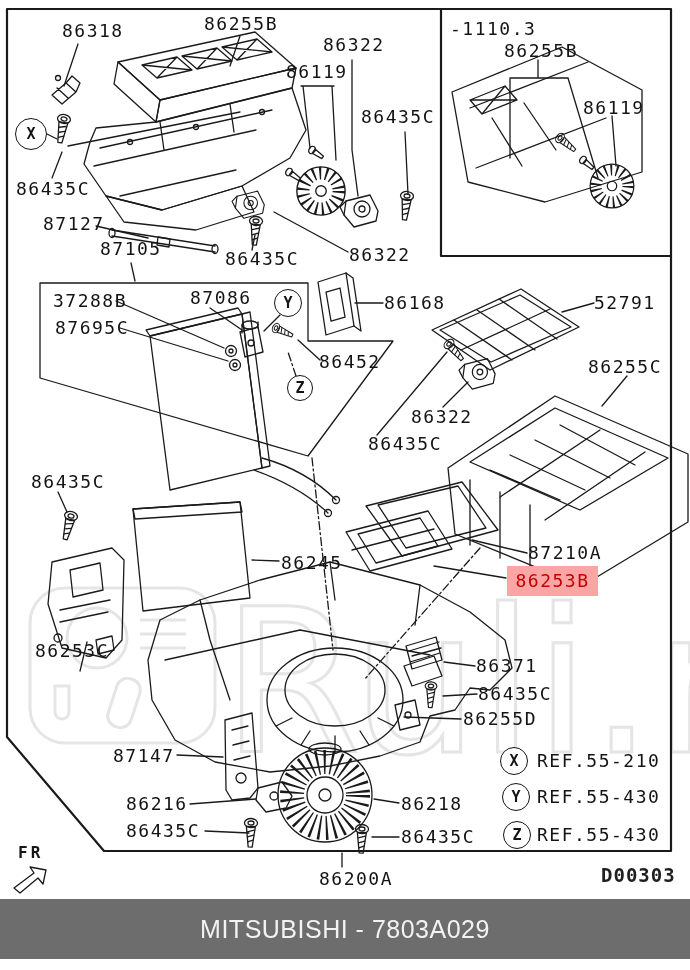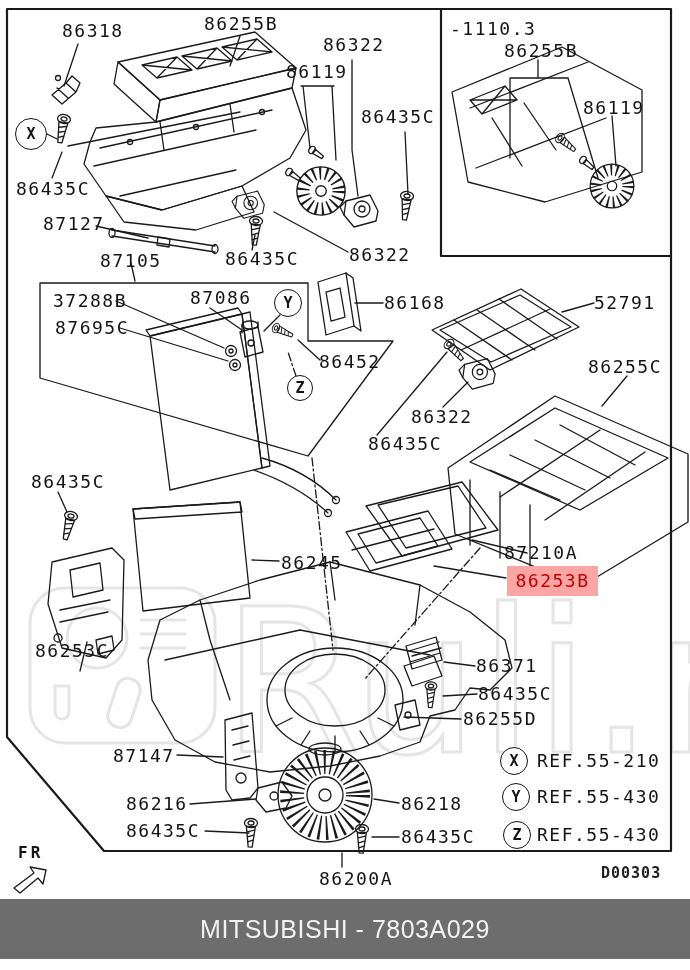--- a/index.html
+++ b/index.html
@@ -11,21 +11,21 @@
   .thk{stroke-width:2.2}
   .dd{stroke-dasharray:8 3 2 3}
   .wm{stroke:#e5e5e5;fill:none;stroke-width:3}
   .lbl{position:absolute;font-size:18px;letter-spacing:1.5px;color:#141414;white-space:nowrap;line-height:1;font-family:"DejaVu Sans Mono",monospace}
   .circ{position:absolute;border:1.7px solid #141414;border-radius:50%;display:flex;align-items:center;
         justify-content:center;font-size:15px;font-weight:600;background:#fff;color:#141414;
         font-family:"DejaVu Sans Mono",monospace}
   .hl{position:absolute;left:507px;top:566px;width:91px;height:30px;background:#fca5a5;color:#c40000;
       font-size:18px;letter-spacing:1.5px;display:flex;align-items:center;justify-content:center;line-height:1}
   .fr{position:absolute;left:18px;top:843px;font-size:16px;font-weight:bold;letter-spacing:3px;color:#141414}
-  .doc{position:absolute;left:601px;top:864px;font-size:15px;font-weight:bold;letter-spacing:1px;color:#202020}
+  .doc{position:absolute;left:601px;top:864px;font-size:19px;font-weight:bold;letter-spacing:1px;color:#202020}
   .footer{position:absolute;left:0;top:899px;width:690px;height:60px;background:#6d6d6d;color:#f2f2f2;
           display:flex;align-items:center;justify-content:center;gap:42px;
           font-family:"Liberation Sans",sans-serif;font-size:25px;letter-spacing:.5px}
 </style>
 </head>
 <body>
 
 <div class="stage">
 
 <svg class="art" width="690" height="970" viewBox="0 0 690 970">
@@ -223,35 +223,35 @@
 <div class="lbl" style="left:62px;top:22px">86318</div>
 <div class="lbl" style="left:204px;top:15px">86255B</div>
 <div class="lbl" style="left:323px;top:36px">86322</div>
 <div class="lbl" style="left:286px;top:63px">86119</div>
 <div class="lbl" style="left:361px;top:108px">86435C</div>
 <div class="lbl" style="left:450px;top:20px">-1110.3</div>
 <div class="lbl" style="left:504px;top:42px">86255B</div>
 <div class="lbl" style="left:583px;top:99px">86119</div>
 <div class="lbl" style="left:16px;top:180px">86435C</div>
 <div class="lbl" style="left:43px;top:215px">87127</div>
-<div class="lbl" style="left:100px;top:252px">87105</div>
+<div class="lbl" style="left:100px;top:240px">87105</div>
 <div class="lbl" style="left:225px;top:250px">86435C</div>
 <div class="lbl" style="left:349px;top:246px">86322</div>
 <div class="lbl" style="left:53px;top:292px">37288B</div>
 <div class="lbl" style="left:55px;top:319px">87695C</div>
 <div class="lbl" style="left:190px;top:289px">87086</div>
 <div class="lbl" style="left:384px;top:294px">86168</div>
 <div class="lbl" style="left:319px;top:353px">86452</div>
 <div class="lbl" style="left:594px;top:294px">52791</div>
 <div class="lbl" style="left:588px;top:358px">86255C</div>
 <div class="lbl" style="left:411px;top:408px">86322</div>
 <div class="lbl" style="left:368px;top:435px">86435C</div>
 <div class="lbl" style="left:31px;top:473px">86435C</div>
 <div class="lbl" style="left:281px;top:554px">86245</div>
-<div class="lbl" style="left:504px;top:544px">87210A</div>
+<div class="lbl" style="left:528px;top:544px">87210A</div>
 <div class="lbl" style="left:35px;top:642px">86253C</div>
 <div class="lbl" style="left:476px;top:657px">86371</div>
 <div class="lbl" style="left:478px;top:685px">86435C</div>
 <div class="lbl" style="left:463px;top:710px">86255D</div>
 <div class="lbl" style="left:113px;top:747px">87147</div>
 <div class="lbl" style="left:126px;top:795px">86216</div>
 <div class="lbl" style="left:126px;top:822px">86435C</div>
 <div class="lbl" style="left:401px;top:795px">86218</div>
 <div class="lbl" style="left:401px;top:828px">86435C</div>
 <div class="lbl" style="left:319px;top:870px">86200A</div>

